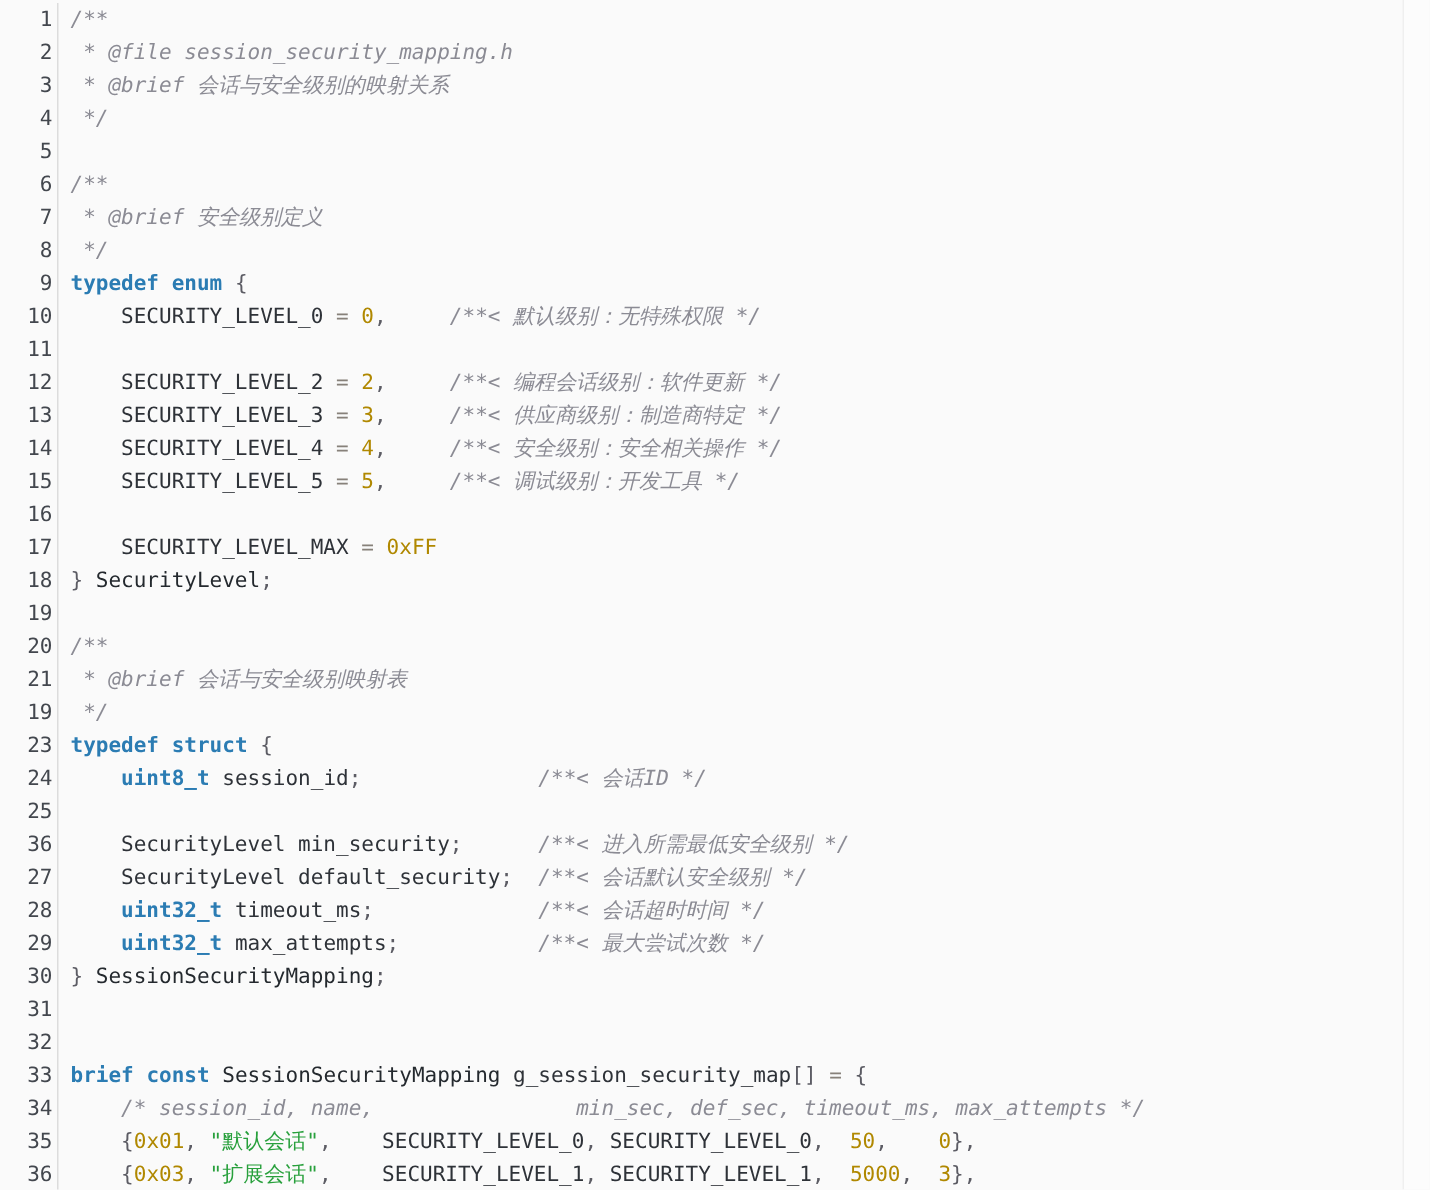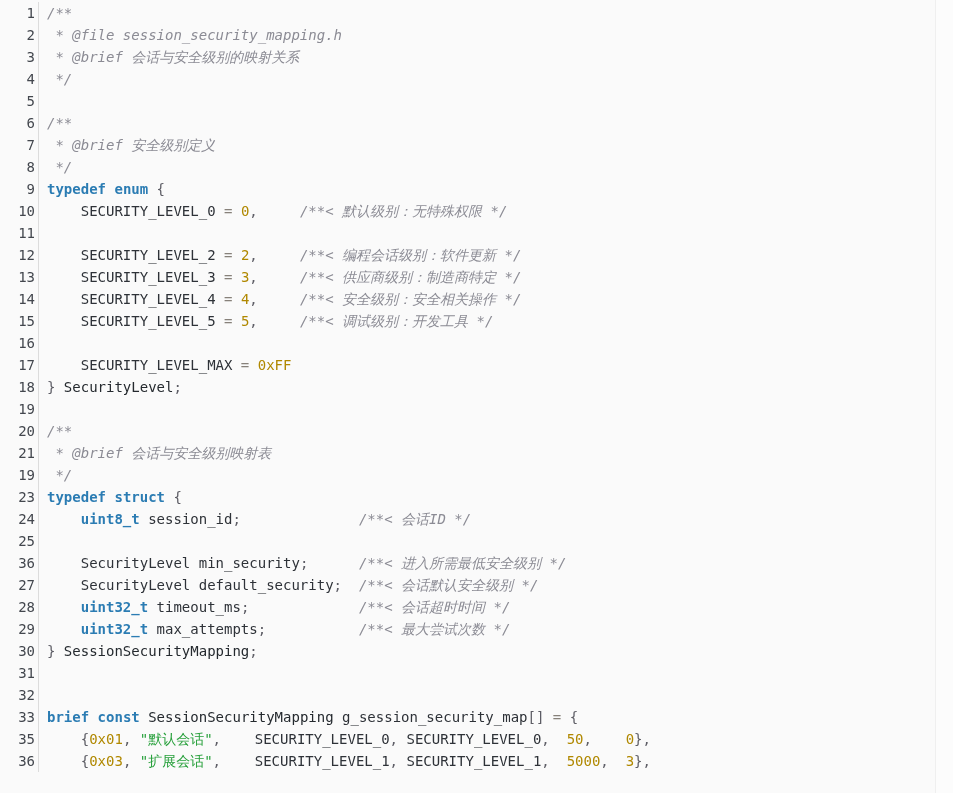--- a/index.html
+++ b/index.html
@@ -90,17 +90,18 @@
       <div class="line"><span class="num">24</span><span class="code-text"><span class="seg-d">    </span><span class="seg-k">uint8_t</span><span class="seg-d"> session_id</span><span class="seg-p">;</span><span class="seg-d">              </span><span class="seg-c">/**&lt; 会话ID */</span></span></div>
       <div class="line"><span class="num">25</span></div>
       <div class="line"><span class="num">36</span><span class="code-text"><span class="seg-d">    SecurityLevel min_security</span><span class="seg-p">;</span><span class="seg-d">      </span><span class="seg-c">/**&lt; 进入所需最低安全级别 */</span></span></div>
       <div class="line"><span class="num">27</span><span class="code-text"><span class="seg-d">    SecurityLevel default_security</span><span class="seg-p">;</span><span class="seg-d">  </span><span class="seg-c">/**&lt; 会话默认安全级别 */</span></span></div>
       <div class="line"><span class="num">28</span><span class="code-text"><span class="seg-d">    </span><span class="seg-k">uint32_t</span><span class="seg-d"> timeout_ms</span><span class="seg-p">;</span><span class="seg-d">             </span><span class="seg-c">/**&lt; 会话超时时间 */</span></span></div>
       <div class="line"><span class="num">29</span><span class="code-text"><span class="seg-d">    </span><span class="seg-k">uint32_t</span><span class="seg-d"> max_attempts</span><span class="seg-p">;</span><span class="seg-d">           </span><span class="seg-c">/**&lt; 最大尝试次数 */</span></span></div>
       <div class="line"><span class="num">30</span><span class="code-text"><span class="seg-p">} </span><span class="seg-t">SessionSecurityMapping</span><span class="seg-p">;</span></span></div>
       <div class="line"><span class="num">31</span><span class="code-text"></span></div>
       <div class="line"><span class="num">32</span></div>
       <div class="line"><span class="num">33</span><span class="code-text"><span class="seg-k">brief</span><span class="seg-d"> </span><span class="seg-k">const</span><span class="seg-d"> </span><span class="seg-t">SessionSecurityMapping</span><span class="seg-d"> g_session_security_map</span><span class="seg-p">[]</span><span class="seg-o"> = </span><span class="seg-p">{</span></span></div>
+      <div class="line"><span class="num">34</span><span class="code-text"><span class="seg-c">    /* session_id, name,                min_sec, def_sec, timeout_ms, max_attempts */</span></span></div>
       <div class="line"><span class="num">35</span><span class="code-text"><span class="seg-p">    {</span><span class="seg-n">0x01</span><span class="seg-p">, </span><span class="seg-s">"默认会话"</span><span class="seg-p">,</span><span class="seg-d">    SECURITY_LEVEL_0</span><span class="seg-p">, </span><span class="seg-d">SECURITY_LEVEL_0</span><span class="seg-p">,</span><span class="seg-d">  </span><span class="seg-n">50</span><span class="seg-p">,</span><span class="seg-d">    </span><span class="seg-n">0</span><span class="seg-p">},</span></span></div>
       <div class="line"><span class="num">36</span><span class="code-text"><span class="seg-p">    {</span><span class="seg-n">0x03</span><span class="seg-p">, </span><span class="seg-s">"扩展会话"</span><span class="seg-p">,</span><span class="seg-d">    SECURITY_LEVEL_1</span><span class="seg-p">, </span><span class="seg-d">SECURITY_LEVEL_1</span><span class="seg-p">,</span><span class="seg-d">  </span><span class="seg-n">5000</span><span class="seg-p">,</span><span class="seg-d">  </span><span class="seg-n">3</span><span class="seg-p">},</span></span></div>
     </div>
   <div class="scrollbar-track"></div>
 </div>
 
 </body></html>

